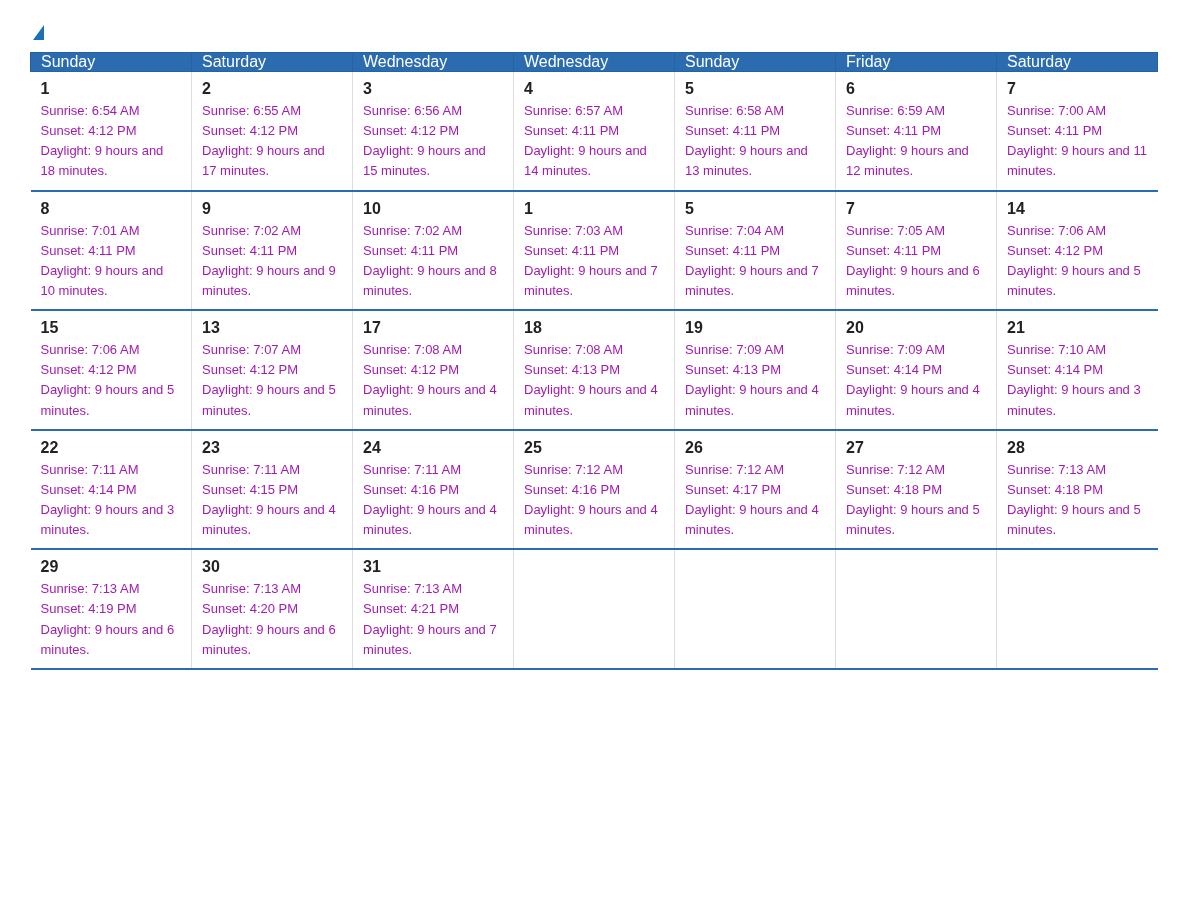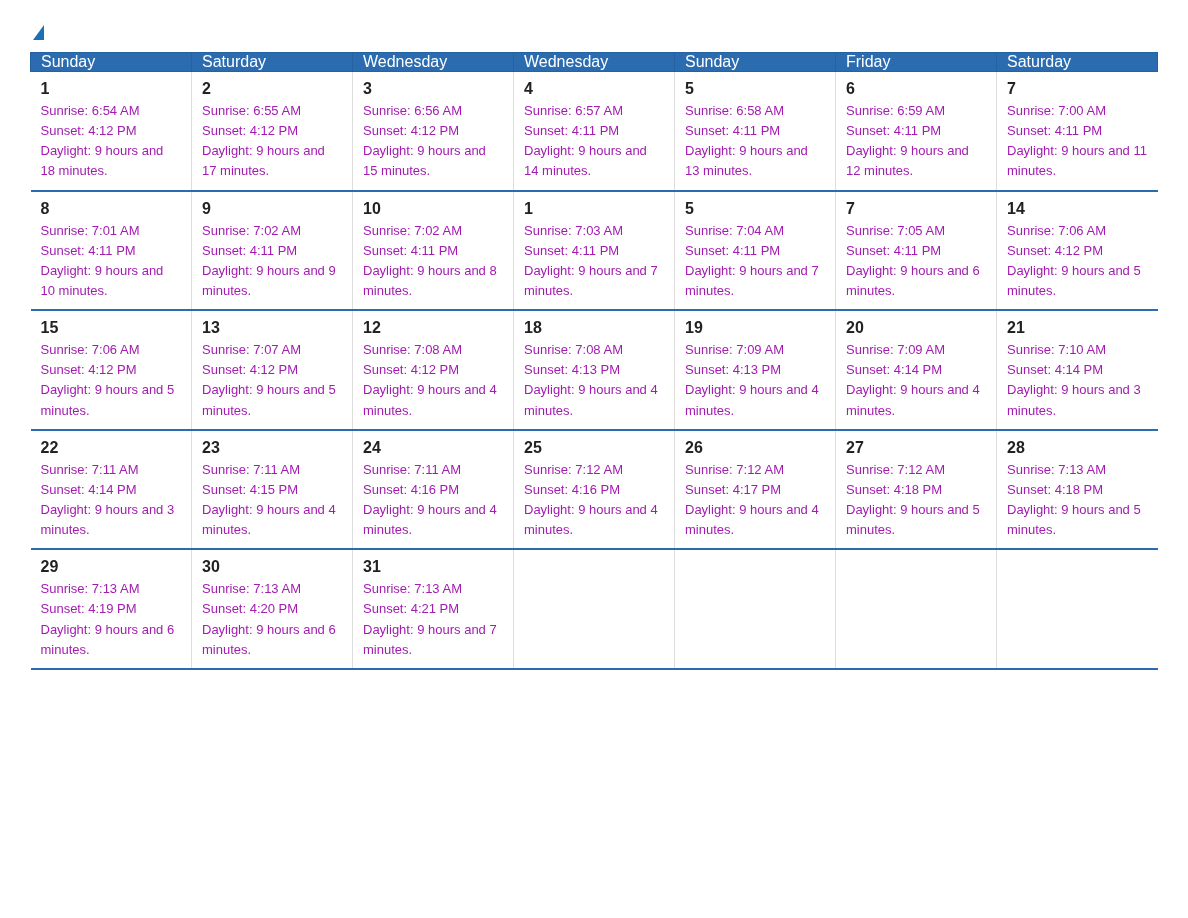--- a/index.html
+++ b/index.html
@@ -203,21 +203,21 @@
       <tr>
         <td>
         <span class="day-number">15</span>
         <span class="day-info">Sunrise: 7:06 AM<br>Sunset: 4:12 PM<br>Daylight: 9 hours and 5 minutes.</span>
       </td>
         <td>
         <span class="day-number">13</span>
         <span class="day-info">Sunrise: 7:07 AM<br>Sunset: 4:12 PM<br>Daylight: 9 hours and 5 minutes.</span>
       </td>
         <td>
-        <span class="day-number">12</span>
+        <span class="day-number">17</span>
         <span class="day-info">Sunrise: 7:08 AM<br>Sunset: 4:12 PM<br>Daylight: 9 hours and 4 minutes.</span>
       </td>
         <td>
         <span class="day-number">18</span>
         <span class="day-info">Sunrise: 7:08 AM<br>Sunset: 4:13 PM<br>Daylight: 9 hours and 4 minutes.</span>
       </td>
         <td>
         <span class="day-number">19</span>
         <span class="day-info">Sunrise: 7:09 AM<br>Sunset: 4:13 PM<br>Daylight: 9 hours and 4 minutes.</span>
       </td>

